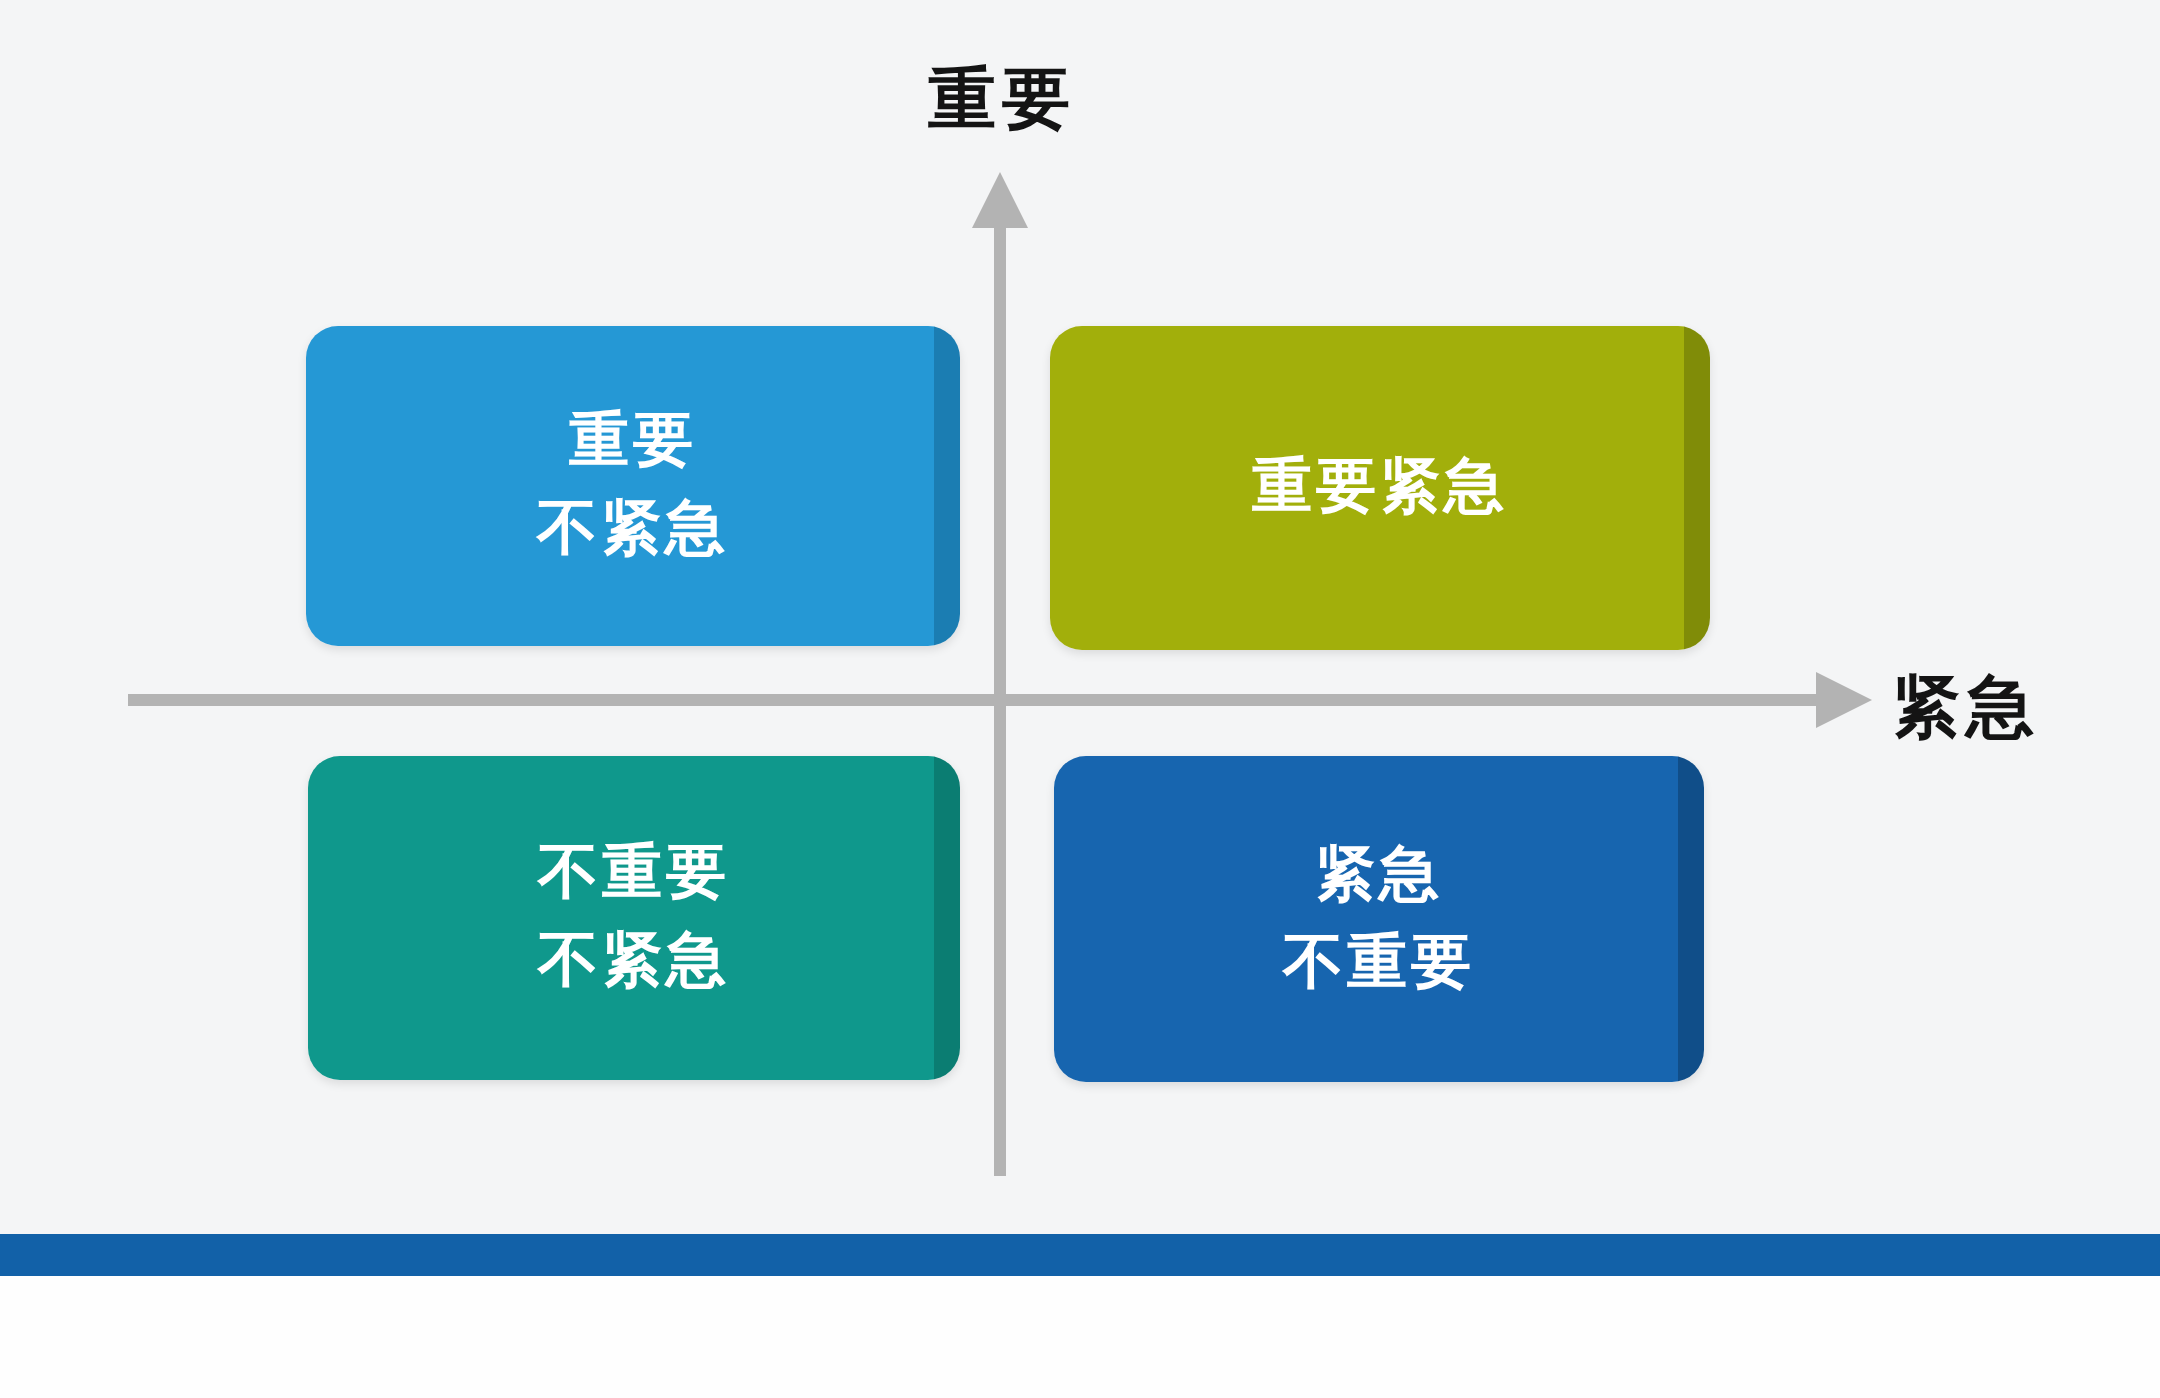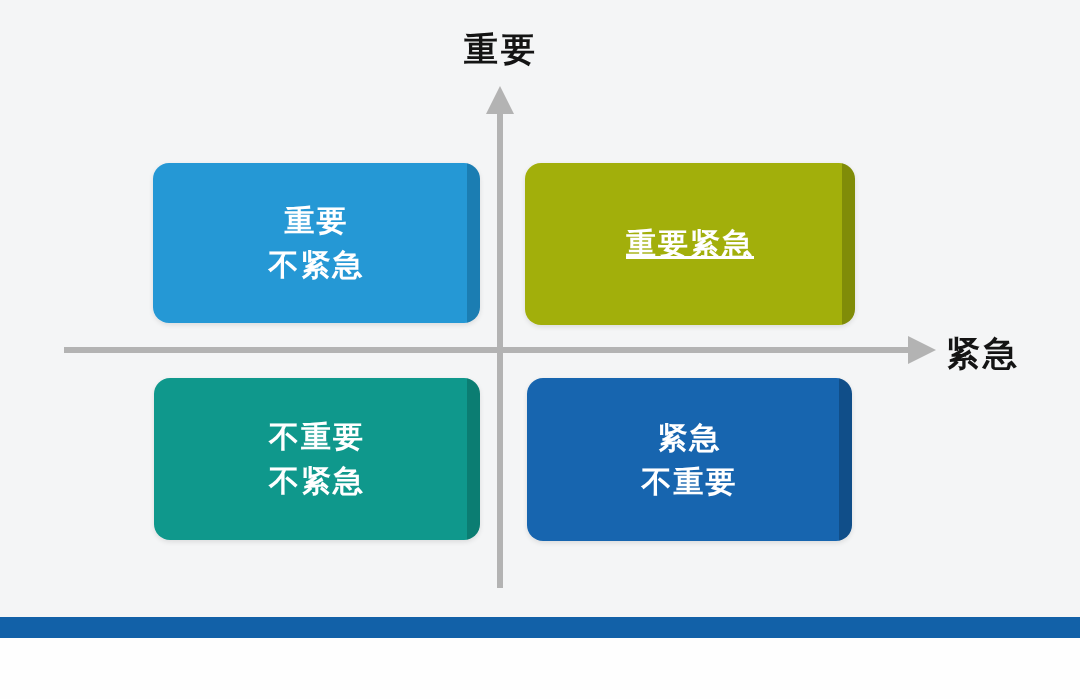--- a/index.html
+++ b/index.html
@@ -115,21 +115,21 @@
     <div class="h-arrow"></div>
 
     <div class="y-label">重要</div>
     <div class="x-label">紧急</div>
 
     <div class="qbox tl" style="background: linear-gradient(to right, rgb(37, 152, 213) 0px, rgb(37, 152, 213) calc(100% - 13px), rgb(27, 125, 178) calc(100% - 13px));">
       <div class="qline">重要</div>
       <div class="qline">不紧急</div>
     </div>
 
-    <div class="qbox tr" style="background: linear-gradient(to right, rgb(162, 175, 11) 0px, rgb(162, 175, 11) calc(100% - 13px), rgb(128, 140, 8) calc(100% - 13px)); text-decoration: underline;">
+    <div class="qbox tr" style="background: linear-gradient(to right, rgb(162, 175, 11) 0px, rgb(162, 175, 11) calc(100% - 13px), rgb(128, 140, 8) calc(100% - 13px));">
       <div class="qline">重要紧急</div>
     </div>
 
     <div class="qbox bl" style="background: linear-gradient(to right, rgb(15, 152, 140) 0px, rgb(15, 152, 140) calc(100% - 13px), rgb(11, 125, 114) calc(100% - 13px));">
       <div class="qline">不重要</div>
       <div class="qline">不紧急</div>
     </div>
 
     <div class="qbox br" style="background: linear-gradient(to right, rgb(23, 101, 175) 0px, rgb(23, 101, 175) calc(100% - 13px), rgb(16, 78, 137) calc(100% - 13px));">
       <div class="qline">紧急</div>

